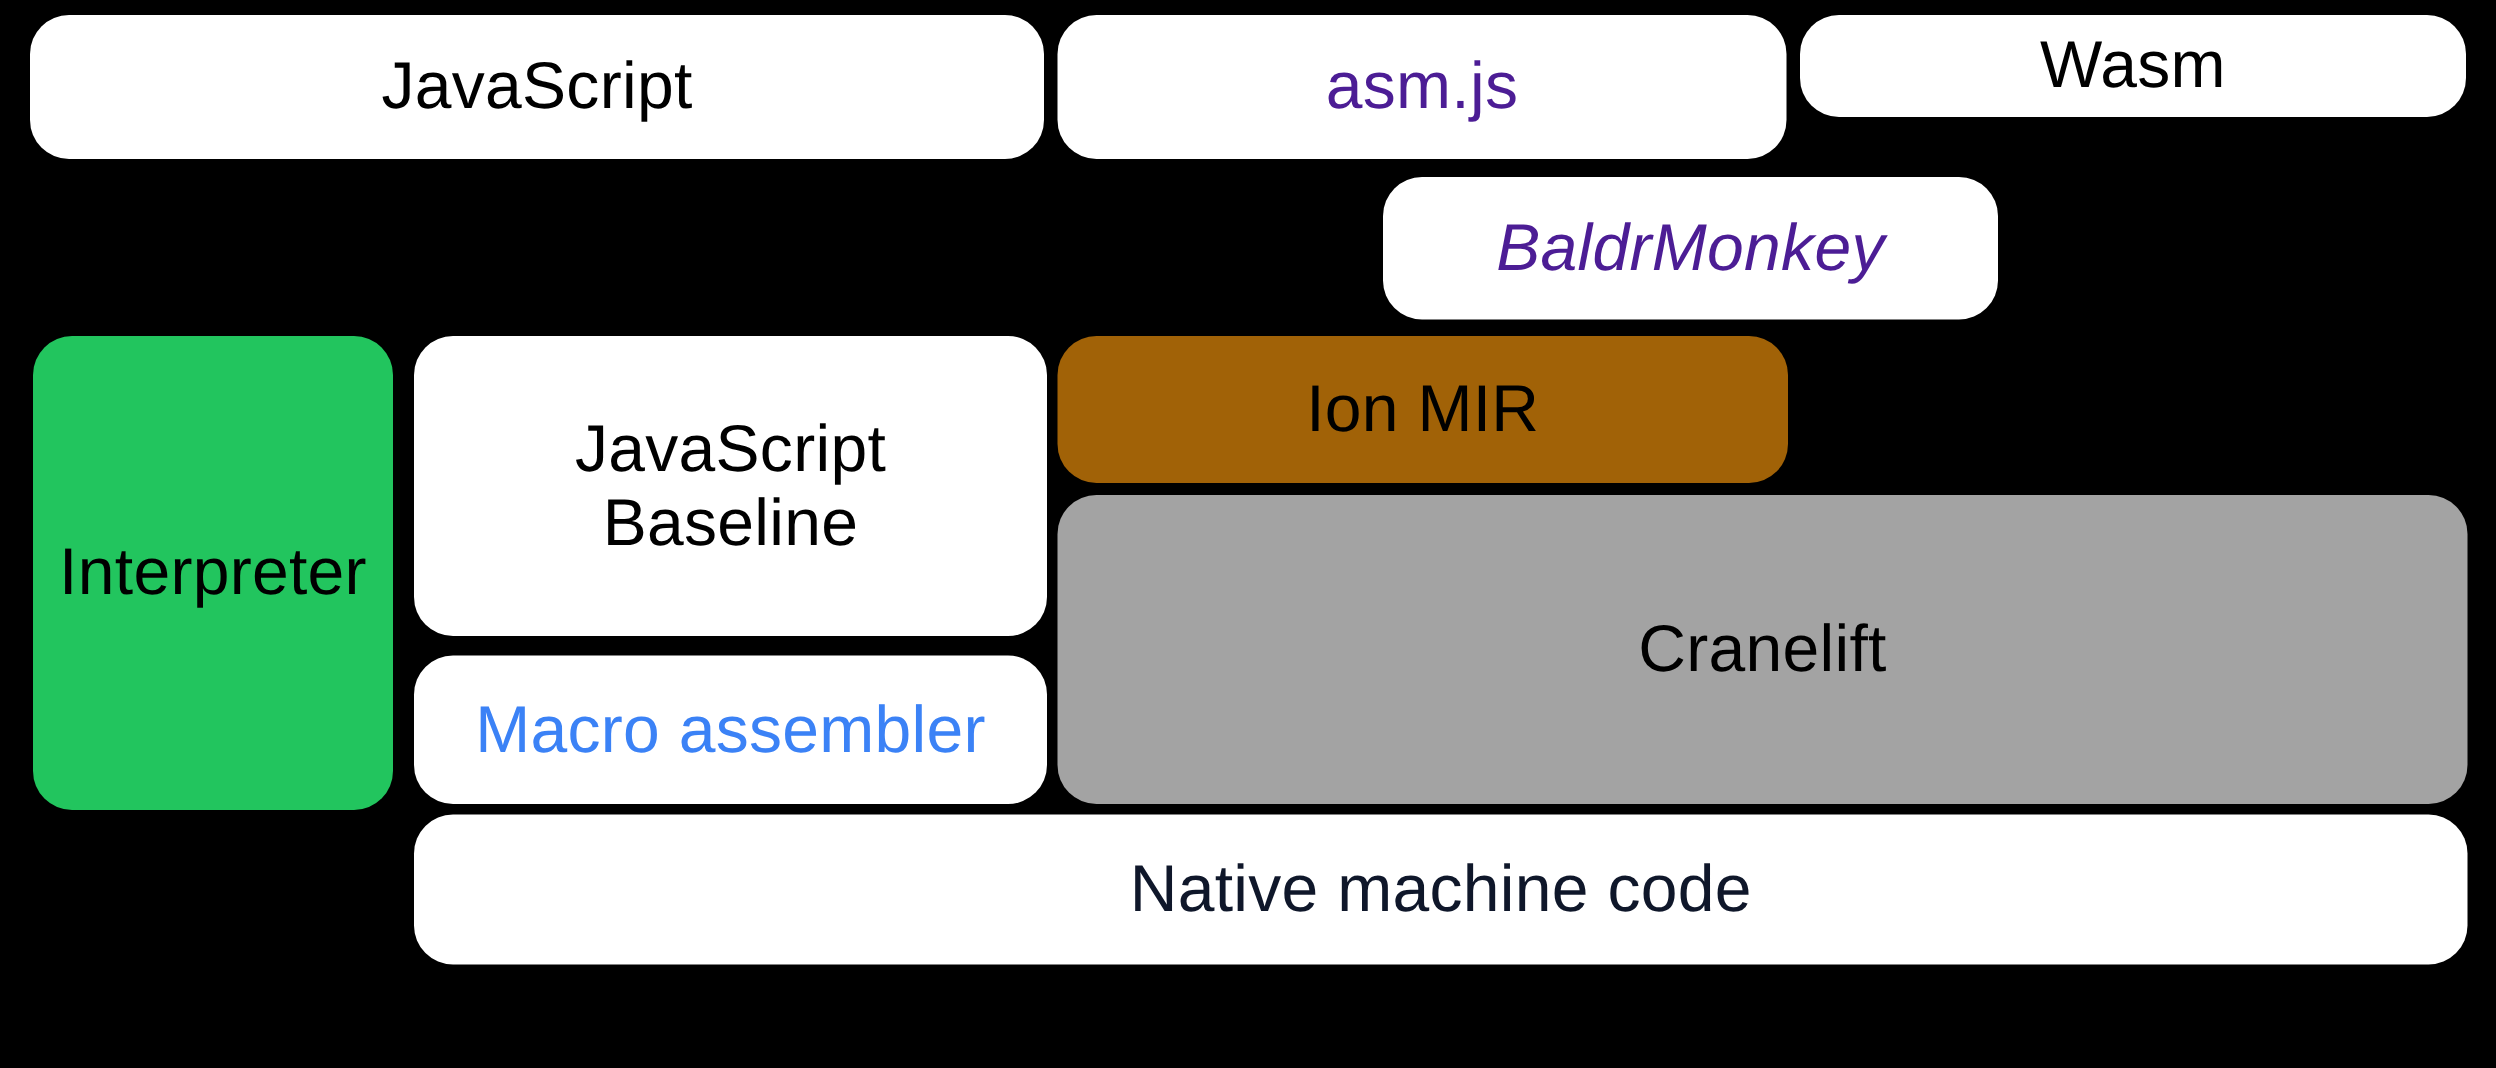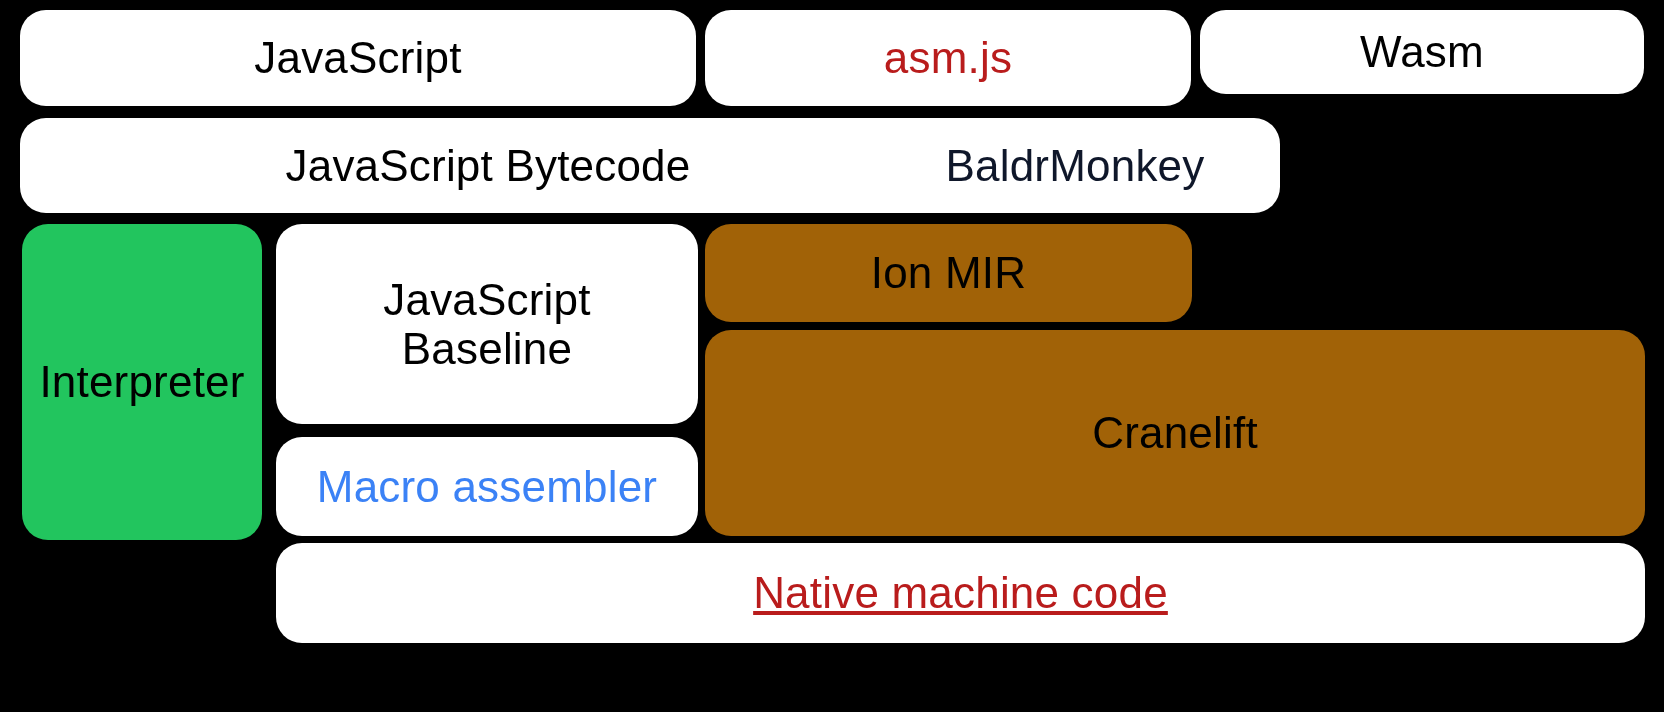--- a/index.html
+++ b/index.html
@@ -29,31 +29,30 @@
     font-size: 44px;
     line-height: 1.12;
     font-weight: 400;
     letter-spacing: 0.2px;
     white-space: pre-line;
     padding: 0 10px;
   }
   .fill-white { background: #FFFFFF; }
   .fill-gray  { background: #22c55e; }
   .fill-green { background: #a16207; }
-  .fill-pink  { background: #a16207; }
+  .fill-pink  { background: #a3a3a3; }
 </style>
 </head>
 <body>
 
 <div id="diagram" style="background: rgb(0, 0, 0);">
     <div class="node fill-white" style="left: 20px; top: 10px; width: 676px; height: 96px; color: rgb(0, 0, 0);">JavaScript</div>
-    <div class="node fill-white" style="left: 705px; top: 10px; width: 486px; height: 96px; color: #b91c1c;">asm.js</div>
-    <div class="node fill-white" style="left: 1200px; top: 10px; width: 444px; height: 84px; color: rgb(0, 0, 0); text-align: center;">Wasm</div>
-    <div class="node fill-white" style="left: 20px; top: 118px; width: 936px; height: 95px; color: rgb(0, 0, 0);">JavaScript Bytecode</div>
-    <div class="node fill-white" style="left: 870px; top: 118px; width: 410px; height: 95px; color: #0f172a;">BaldrMonkey</div>
+    <div class="node fill-white" style="left: 705px; top: 10px; width: 486px; height: 96px; color: #4c1d95;">asm.js</div>
+    <div class="node fill-white" style="left: 1200px; top: 10px; width: 444px; height: 68px; color: rgb(0, 0, 0); text-align: center;">Wasm</div>
+    <div class="node fill-white" style="left: 922px; top: 118px; width: 410px; height: 95px; color: #4c1d95; font-style: italic;">BaldrMonkey</div>
     <div class="node fill-gray" style="left: 22px; top: 224px; width: 240px; height: 316px; color: rgb(0, 0, 0);">Interpreter</div>
     <div class="node fill-white" style="left: 276px; top: 224px; width: 422px; height: 200px; color: rgb(0, 0, 0);">JavaScript
 Baseline</div>
     <div class="node fill-green" style="left: 705px; top: 224px; width: 487px; height: 98px; color: rgb(0, 0, 0);">Ion MIR</div>
     <div class="node fill-pink" style="left: 705px; top: 330px; width: 940px; height: 206px; color: rgb(0, 0, 0);">Cranelift</div>
     <div class="node fill-white" style="left: 276px; top: 437px; width: 422px; height: 99px; color: #3b82f6;">Macro assembler</div>
-    <div class="node fill-white" style="left: 276px; top: 543px; width: 1369px; height: 100px; color: #b91c1c; text-decoration: underline;">Native machine code</div>
+    <div class="node fill-white" style="left: 276px; top: 543px; width: 1369px; height: 100px; color: #0f172a;">Native machine code</div>
   </div>
 
 </body></html>

